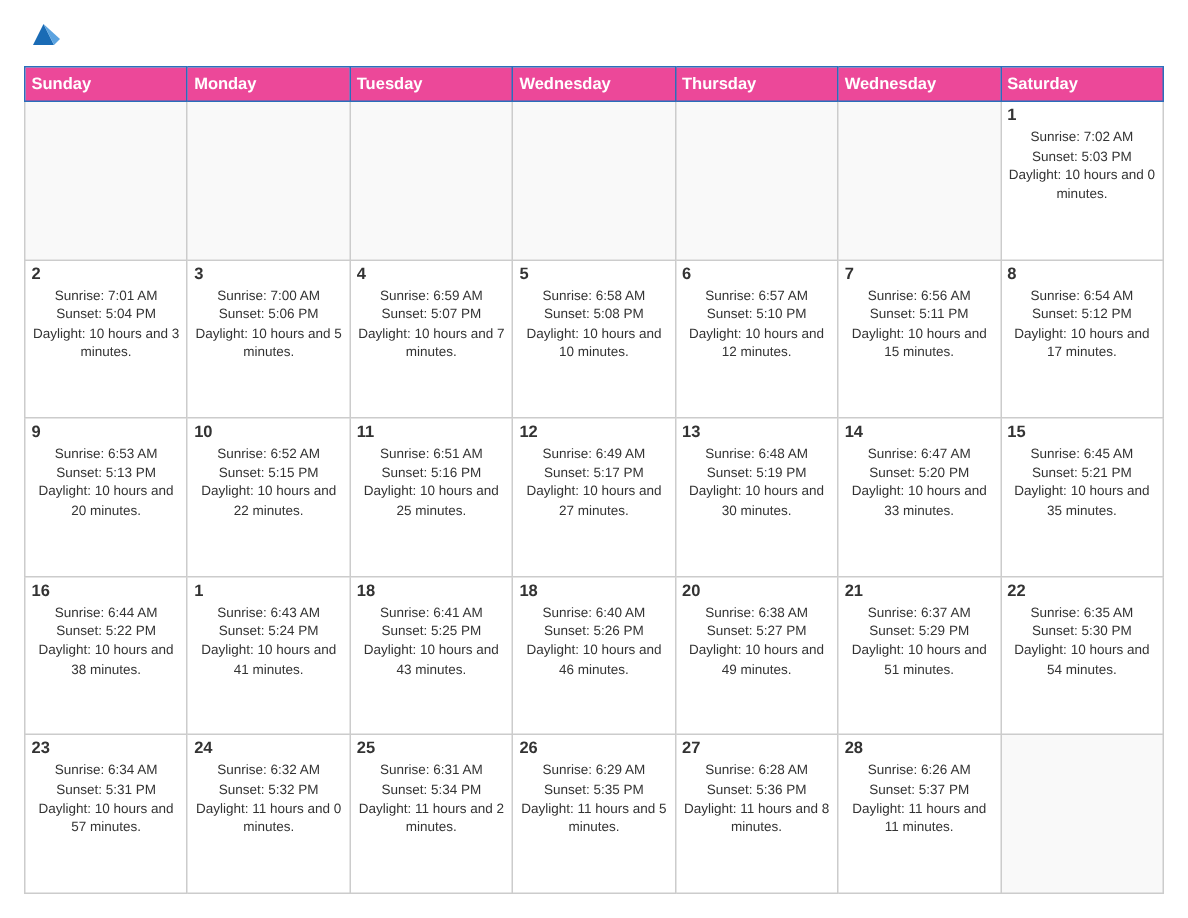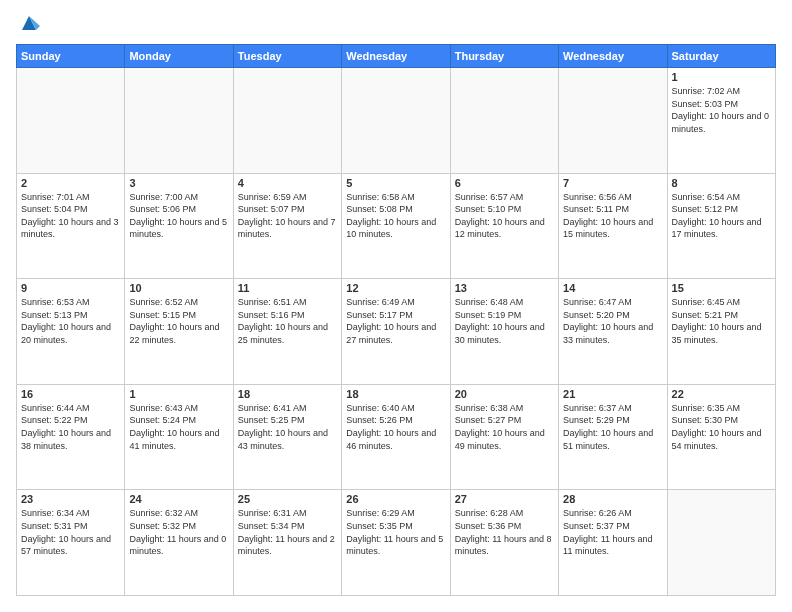--- a/index.html
+++ b/index.html
@@ -47,21 +47,21 @@
       color: #555;
     }
     .calendar {
       flex: 1;
       border: 1px solid #ccc;
       border-collapse: collapse;
       width: 100%;
       table-layout: fixed;
     }
     .calendar th {
-      background-color: #3b82f6;
+      background-color: #ec4899;
       color: #fff;
       font-size: 11px;
       font-weight: bold;
       padding: 5px 4px;
       text-align: left;
       border: 1px solid #2a6ebb;
     }
     .calendar td {
       border: 1px solid #ccc;
       vertical-align: top;
@@ -78,20 +78,21 @@
       font-size: 11px;
       font-weight: bold;
       color: #333;
       display: block;
       margin-bottom: 2px;
     }
     .day-info {
       font-size: 9px;
       color: #333;
       line-height: 1.4;
+      text-align: center;
     }
   </style>
 </head>
 <body>
 
 <div class="page">
   <div class="header">
     <div class="logo">
       <div>
         <div style="display:flex;align-items:center;">

